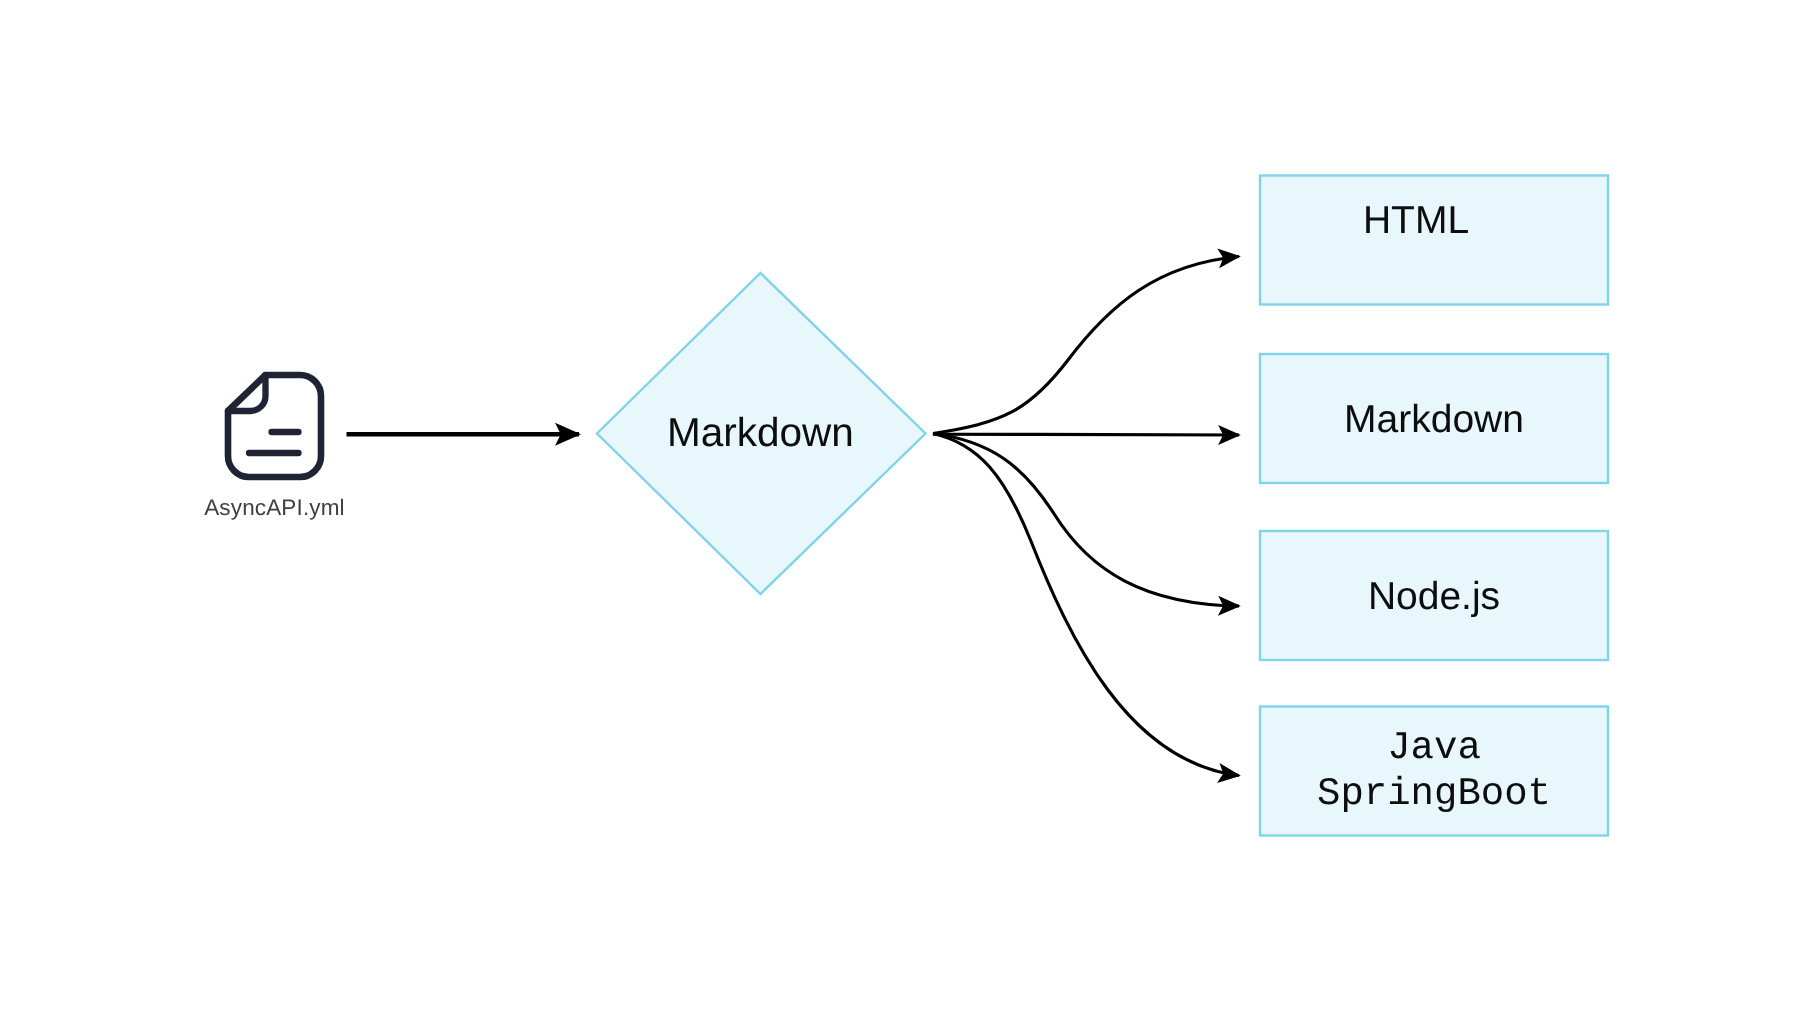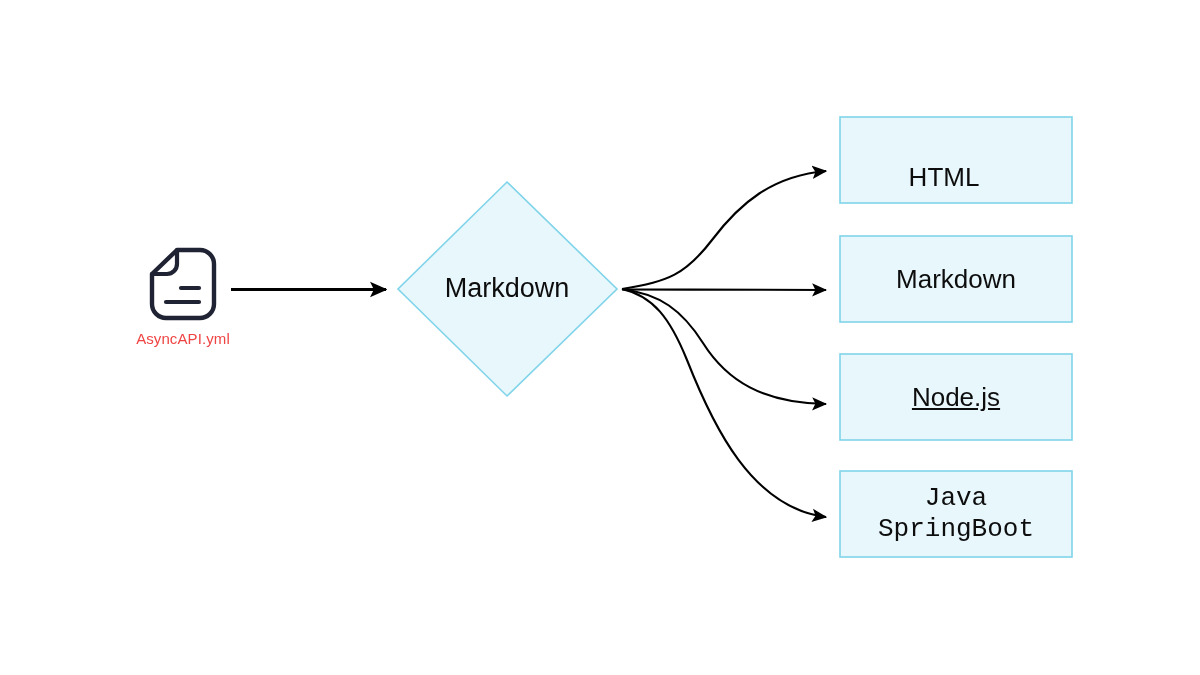--- a/index.html
+++ b/index.html
@@ -42,21 +42,21 @@
   .box-label {
     font-size: 26px;
   }
   .diamond-label {
     font-size: 27px;
   }
   .file-caption {
     position: absolute;
     text-align: center;
     font-size: 15px;
-    color: #ef4444;
+    color: #404040;
     letter-spacing: 0.1px;
   }
 </style>
 </head>
 <body>
 
 <div id="canvas">
 
   <svg id="diagram-svg" viewBox="0 0 1200 675" xmlns="http://www.w3.org/2000/svg">
     <defs>
@@ -98,22 +98,22 @@
     <rect x="840" y="117" width="232" height="86" rx="0" fill="#e8f7fc" stroke="#7fd4ea" stroke-width="1.6"></rect>
     <rect x="840" y="236" width="232" height="86" rx="0" fill="#e8f7fc" stroke="#7fd4ea" stroke-width="1.6"></rect>
     <rect x="840" y="354" width="232" height="86" rx="0" fill="#e8f7fc" stroke="#7fd4ea" stroke-width="1.6"></rect>
     <rect x="840" y="471" width="232" height="86" rx="0" fill="#e8f7fc" stroke="#7fd4ea" stroke-width="1.6"></rect>
   </svg>
 
   <div class="file-caption" style="left:113px; top:330px; width:140px;">AsyncAPI.yml</div>
 
   <div class="node-label diamond-label" style="left:398px; top:262px; width:218px; height:54px;">Markdown</div>
 
-  <div class="node-label box-label" style="left:840px; top:134px; width:208px; height:86px;">HTML</div>
+  <div class="node-label box-label" style="left:840px; top:103px; width:208px; height:86px;">HTML</div>
 
   <div class="node-label box-label" style="left:840px; top:236px; width:232px; height:86px;">Markdown</div>
 
-  <div class="node-label box-label" style="left:840px; top:354px; width:232px; height:86px;text-decoration:underline;">Node.js</div>
+  <div class="node-label box-label" style="left:840px; top:354px; width:232px; height:86px;">Node.js</div>
 
   <div class="node-label box-label" style="left:840px; top:471px; width:232px; height:86px;font-family:Liberation Mono, monospace;">Java
 SpringBoot</div>
 
 </div>
 
 </body></html>

